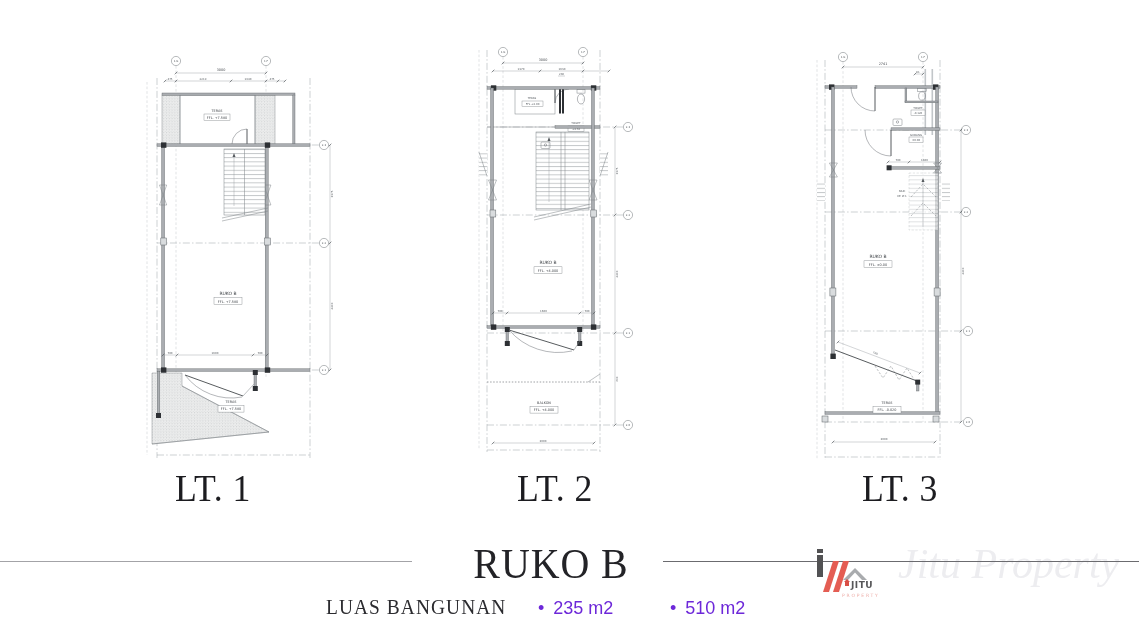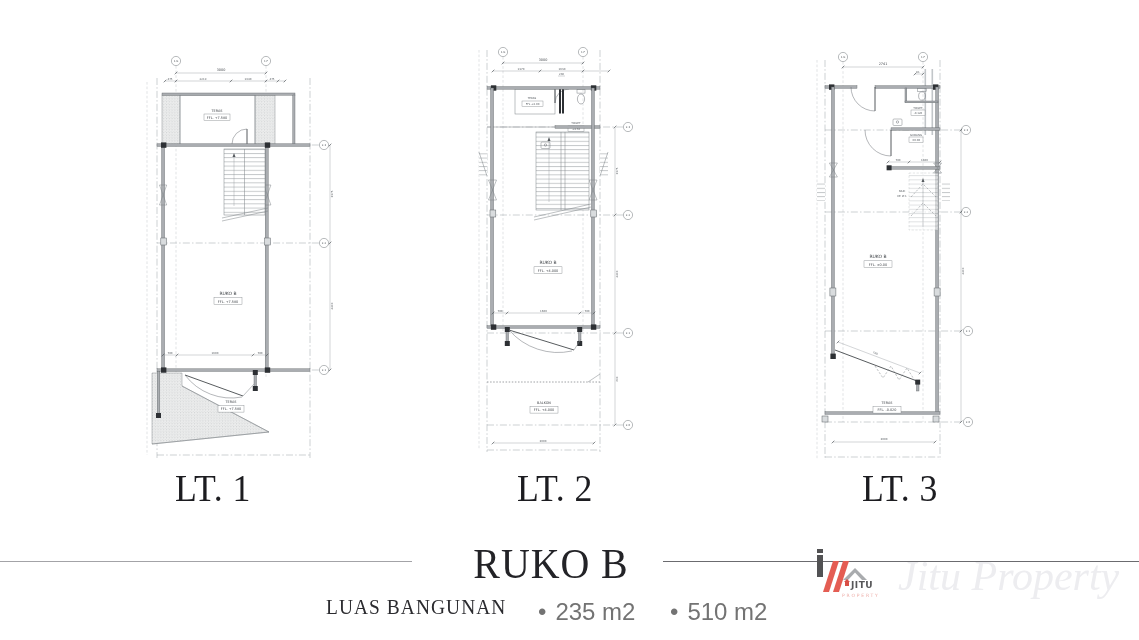--- a/index.html
+++ b/index.html
@@ -24,23 +24,23 @@
   .tick{stroke:#555a5e;stroke-width:.7}
   .box{fill:#fff;stroke:#7d8286;stroke-width:.4}
   .bub{fill:#fff;stroke:#7d8286;stroke-width:.55}
   .hat{fill:url(#stip);stroke:#7d8286;stroke-width:.45}
   .caption{position:absolute;width:170px;text-align:center;font-size:38px;color:#1c1c20;letter-spacing:.5px;transform:scaleX(.94)}
   .bigtitle{position:absolute;left:411px;top:540px;width:280px;text-align:center;font-size:42px;letter-spacing:1px;color:#232327;transform:scaleX(.95)}
   .rule{position:absolute;top:561px;height:1.4px}
   .rule-left{left:0;width:412px;background:#a3a3a7}
   .rule-right{left:663px;width:476px;background:#6b6b6f}
   .spec{position:absolute;left:326px;top:596px;font-size:20px;letter-spacing:1.1px;color:#2b2b2f;transform:scaleX(.97);transform-origin:left}
-  .area{position:absolute;top:598px;font-family:"Liberation Sans",sans-serif;font-size:24px;color:#737373}
+  .area{position:absolute;top:598px;font-family:"Liberation Sans",sans-serif;font-size:18px;color:#6d28d9}
   .area .b{margin-right:9px}
-  .watermark{position:absolute;left:898px;top:552px;font-size:42px;font-style:italic;color:#ededf0;white-space:nowrap}
+  .watermark{position:absolute;left:898px;top:540px;font-size:42px;font-style:italic;color:#ededf0;white-space:nowrap}
 </style>
 </head>
 <body>
 
 <svg width="0" height="0" style="position:absolute">
   <defs>
     <pattern id="stip" width="2.8" height="2.8" patternUnits="userSpaceOnUse">
       <rect width="2.8" height="2.8" fill="#eceded"></rect>
       <circle cx="0.7" cy="0.8" r="0.38" fill="#8d9195"></circle>
       <circle cx="2" cy="2.1" r="0.3" fill="#a3a7ab"></circle>

